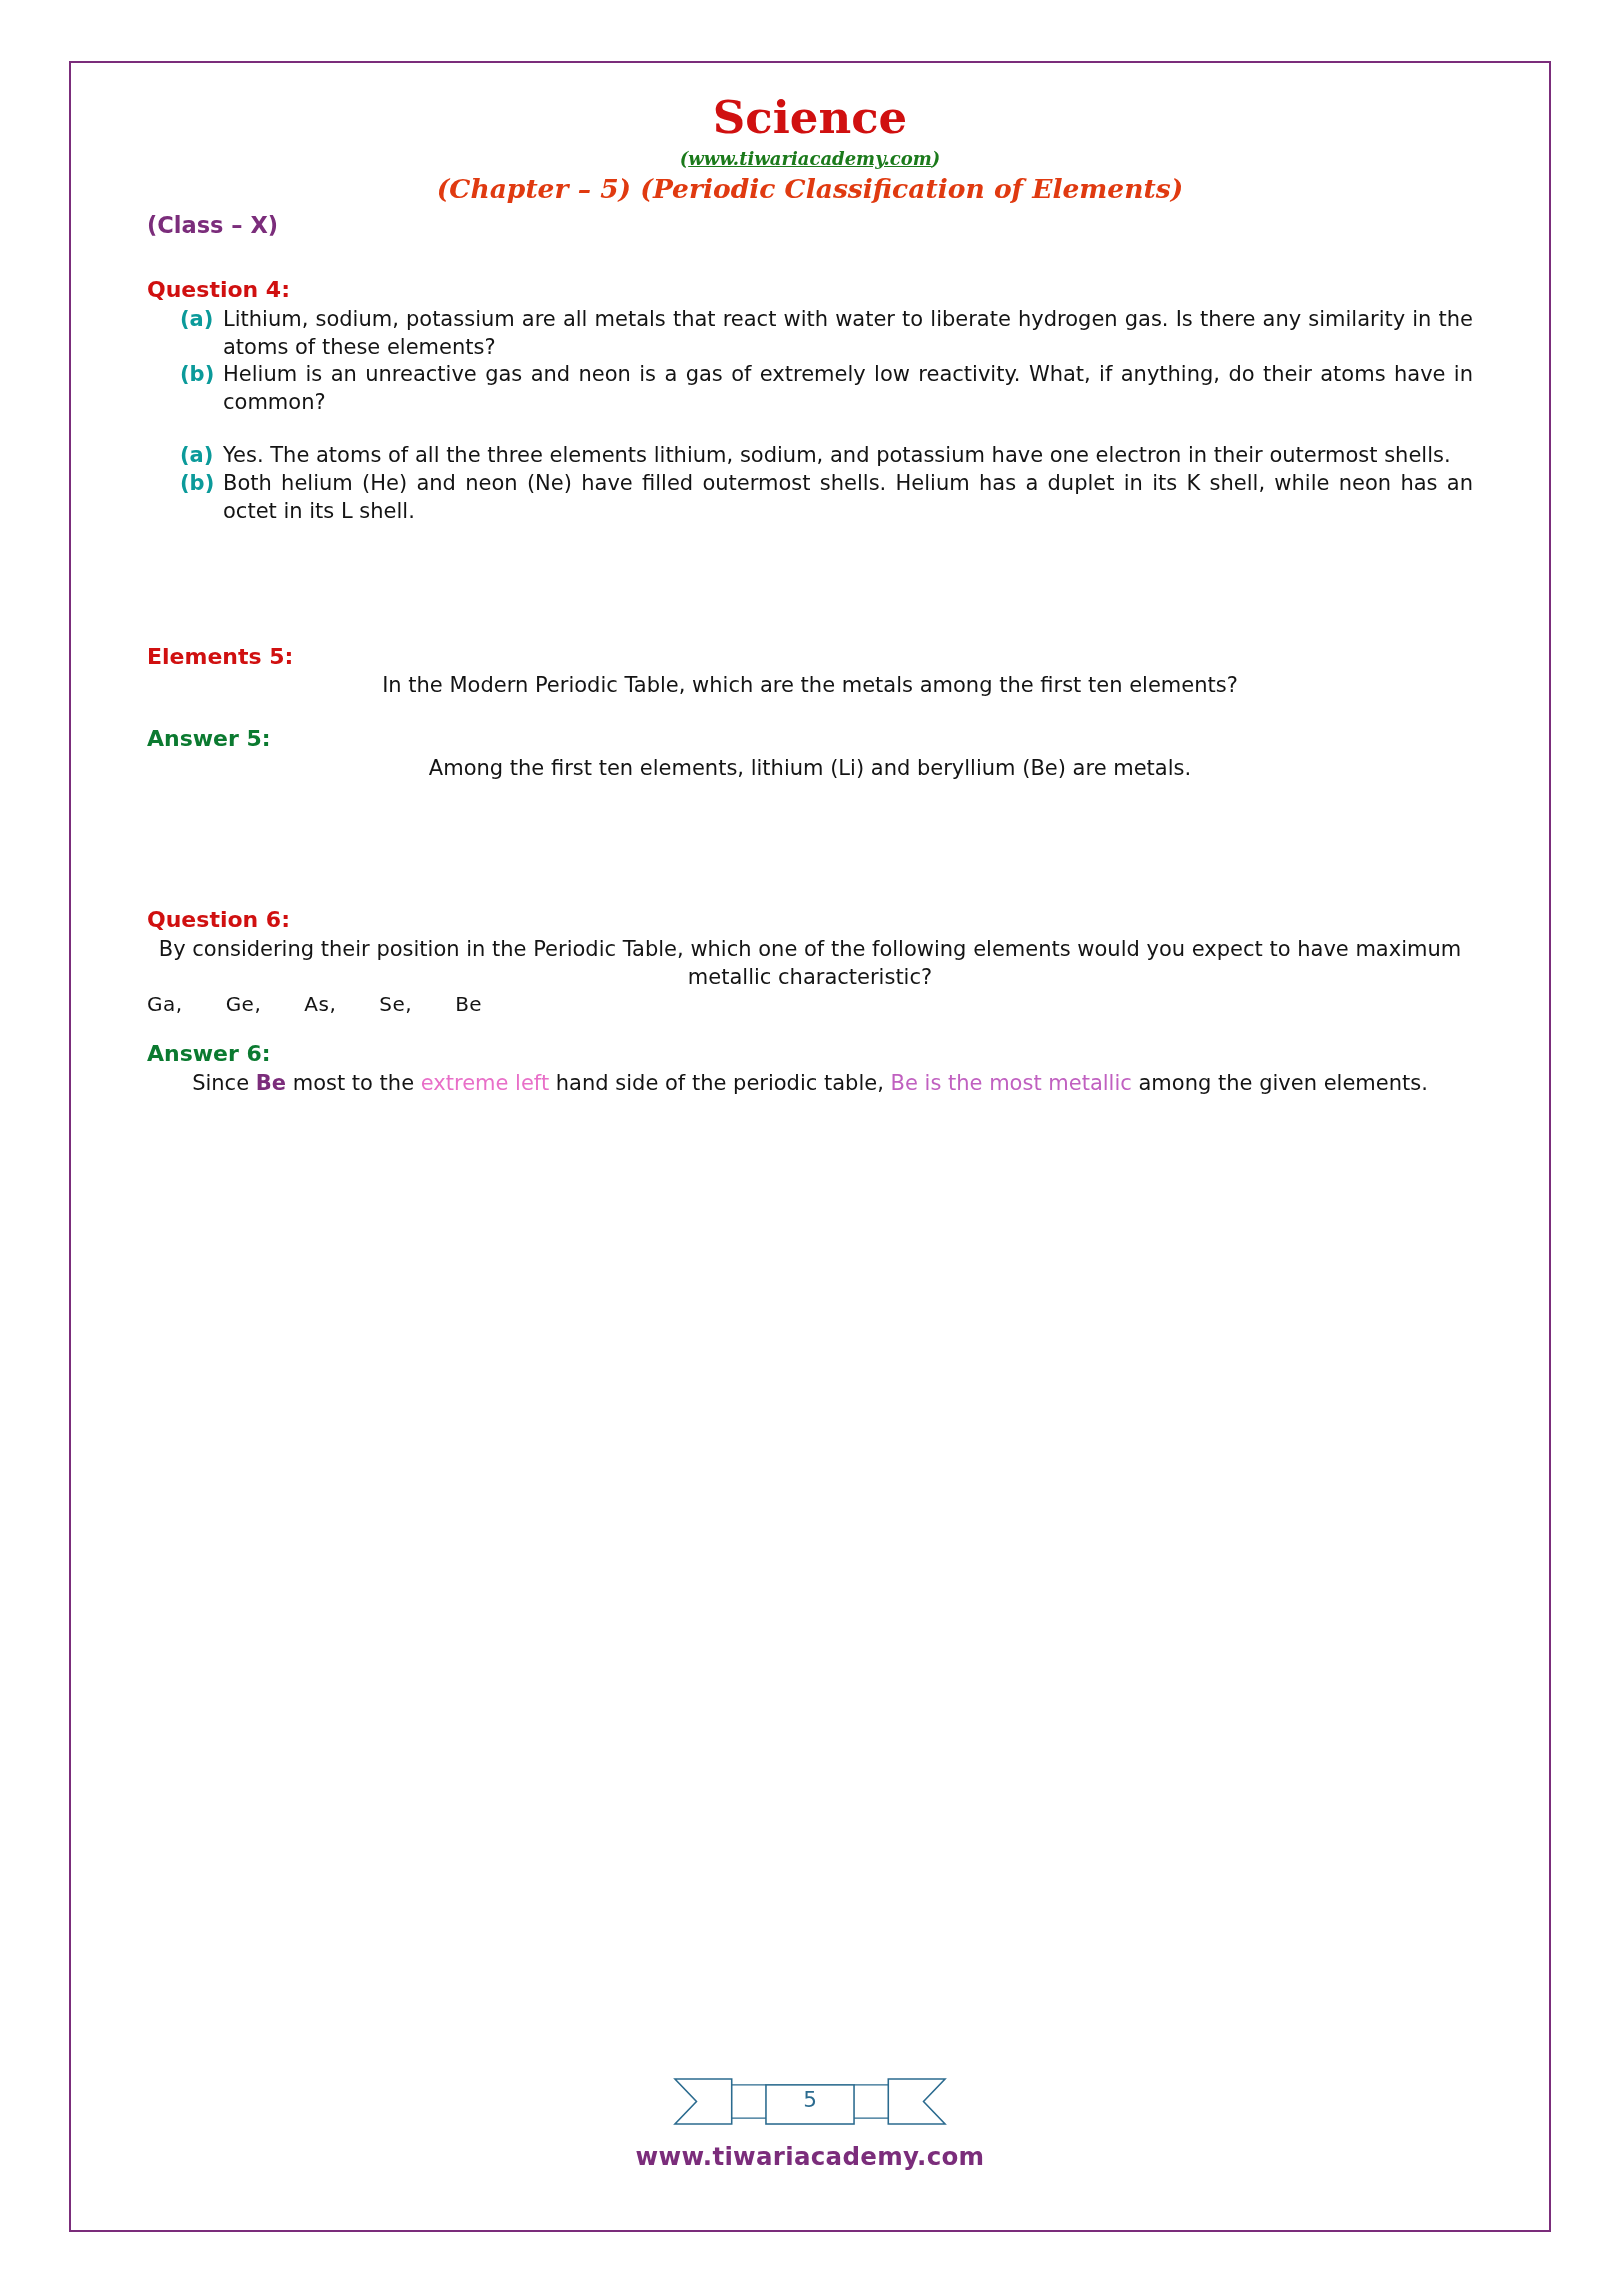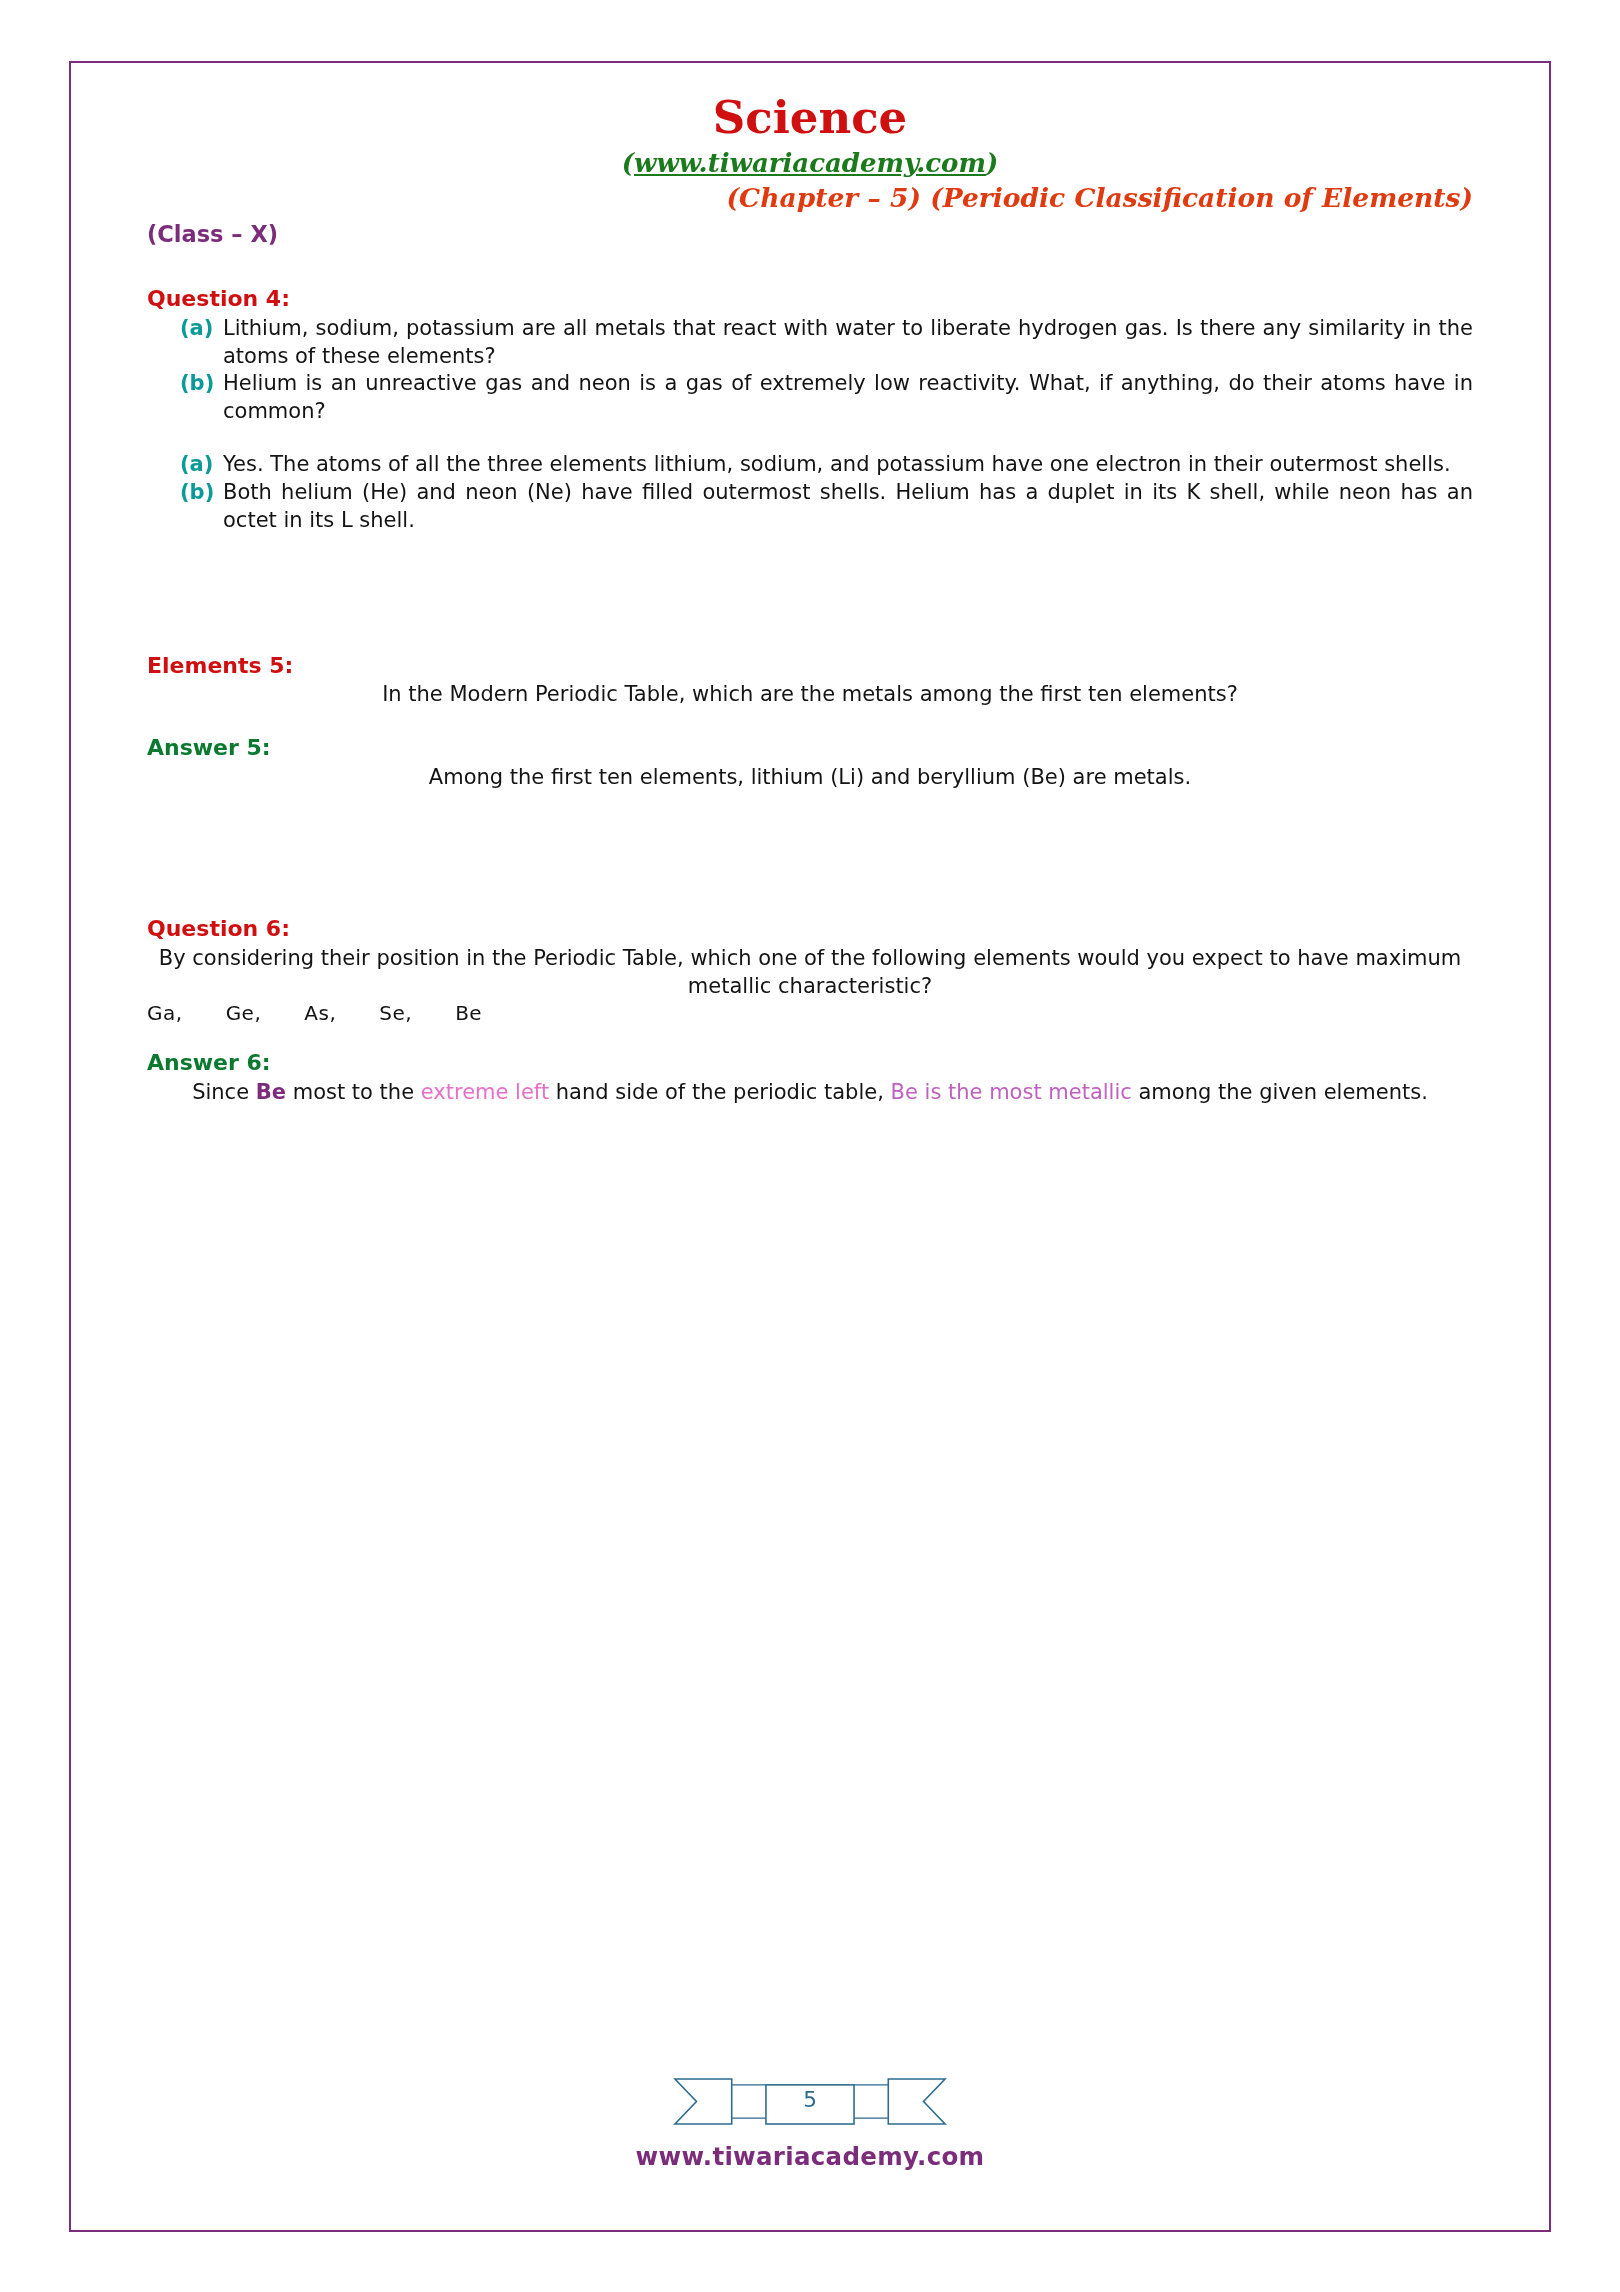--- a/index.html
+++ b/index.html
@@ -45,28 +45,28 @@
     color: #d01010;
     font-size: 45px;
     line-height: 1.1;
     margin: 0 0 5.9px 0;
   }
   .site-link {
     text-align: center;
     font-family: "DejaVu Serif", serif;
     font-style: italic;
     font-weight: bold;
-    font-size: 26px;
+    font-size: 18px;
     color: #1b7a1b;
     margin: 0 0 3.9px 0;
   }
   .site-link .paren { color: #1b7a1b; }
   .site-link .url { text-decoration: underline; }
   .chapter-line {
-    text-align: right;
+    text-align: center;
     font-family: "DejaVu Serif", serif;
     font-style: italic;
     font-weight: bold;
     font-size: 26.5px;
     color: #e03a10;
     margin: 0 0 7.8px 0;
   }
   .class-line {
     text-align: left;
     font-family: "DejaVu Sans", sans-serif;

